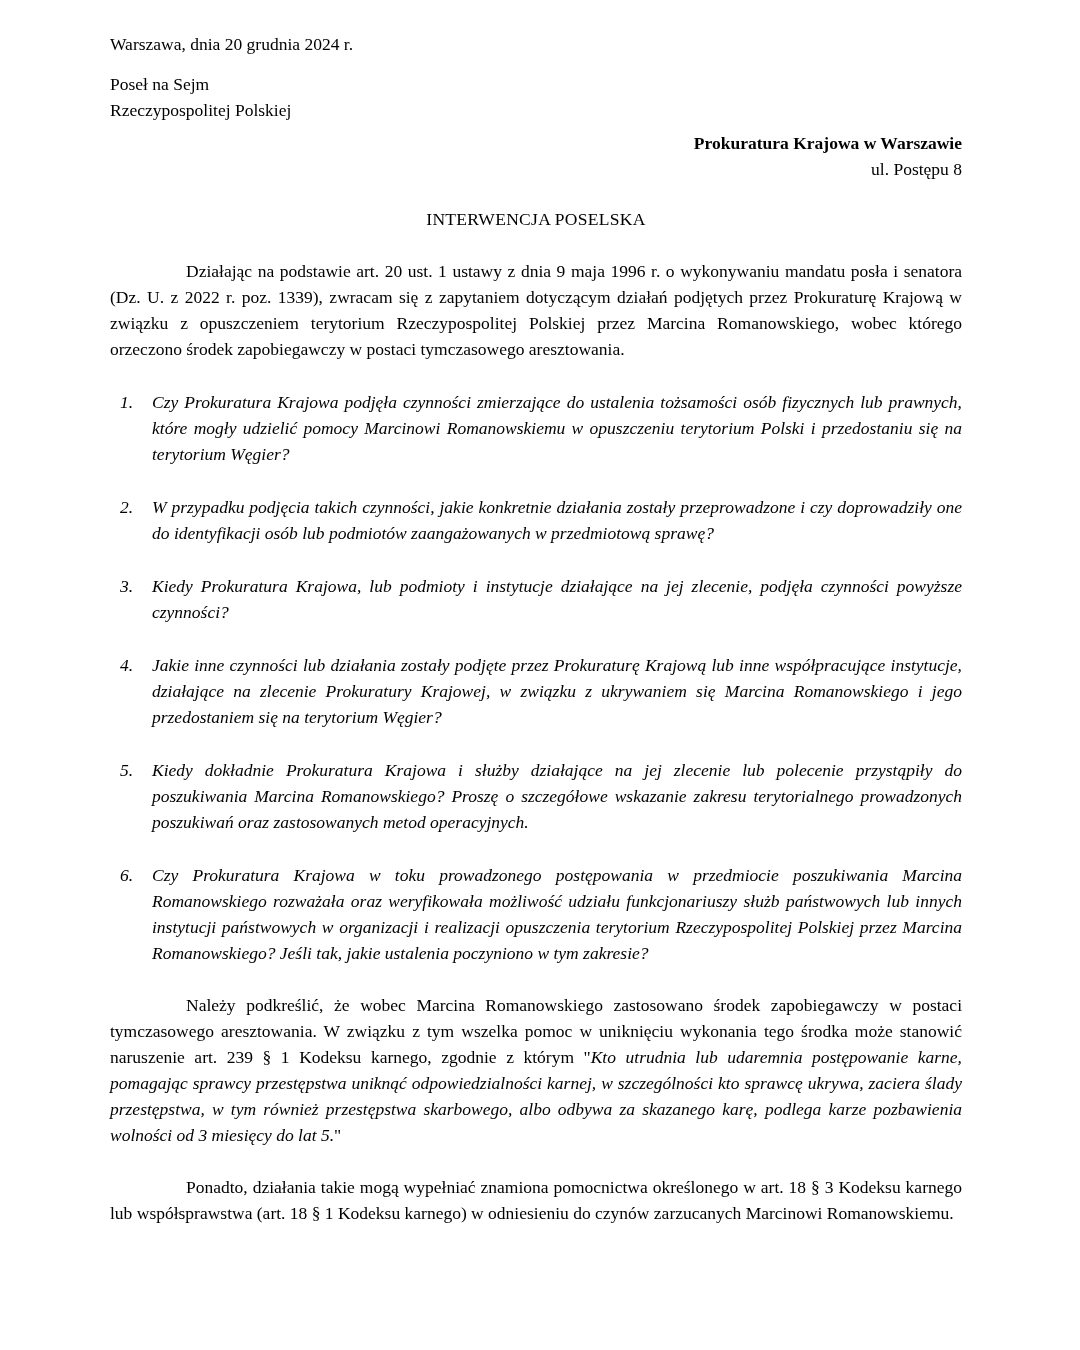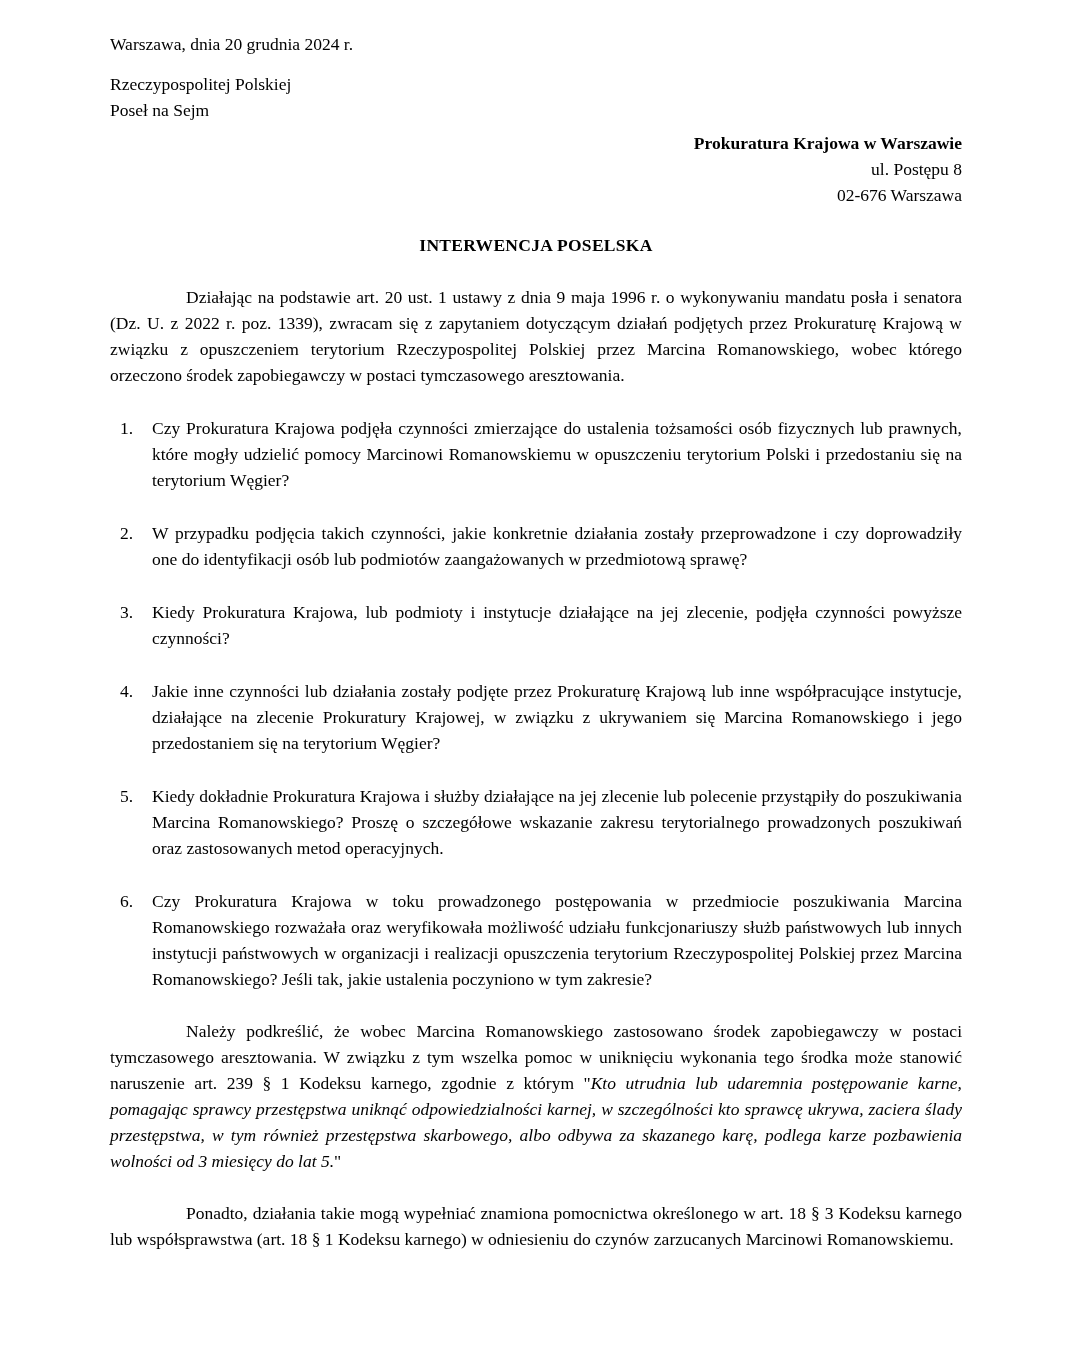--- a/index.html
+++ b/index.html
@@ -11,24 +11,24 @@
     color: #000000;
     font-family: "Liberation Serif", "DejaVu Serif", serif;
     font-size: 17.5px;
     line-height: 26px;
     padding: 31px 118px 30px 110px;
   }
   .bold { font-weight: bold; }
   .date { }
   .sender { margin-top: 14px; }
   .recipient { margin-top: 7px; text-align: right; }
-  .doc-title { margin-top: 24px; text-align: center; font-weight: bold; letter-spacing: 0.3px; }
+  .doc-title { margin-top: 24px; text-align: center; font-weight: normal; letter-spacing: 0.3px; }
   .para { margin: 26px 0 0 0; text-align: justify; }
   .indent { text-indent: 76px; }
-  .questions { margin: 20px 0 8px 0; padding: 0; list-style: none; counter-reset: q; }
+  .questions { margin: 20px 0 8px 0; padding: 0; list-style: none; counter-reset: q; font-style: italic; }
   .questions li {
     counter-increment: q;
     position: relative;
     padding-left: 42px;
     margin-top: 27px;
     text-align: justify;
   }
   .questions li::before {
     content: counter(q) ".";
     position: absolute;
@@ -38,28 +38,27 @@
   .quote-italic { font-style: italic; }
 </style>
 </head>
 <body>
 
 <div class="page">
 
   <div class="date">Warszawa, dnia 20 grudnia 2024 r.</div>
 
   <div class="sender">
+    <div>Poseł na Sejm</div>
     <div>Rzeczypospolitej Polskiej</div>
-    <div>Poseł na Sejm</div>
   </div>
 
   <div class="recipient">
     <div class="bold">Prokuratura Krajowa w Warszawie</div>
     <div>ul. Postępu 8</div>
-    <div>02-676 Warszawa</div>
   </div>
 
   <div class="doc-title">INTERWENCJA POSELSKA</div>
 
   <p class="para indent">Działając na podstawie art. 20 ust. 1 ustawy z dnia 9 maja 1996 r. o wykonywaniu mandatu posła i senatora (Dz. U. z 2022 r. poz. 1339), zwracam się z zapytaniem dotyczącym działań podjętych przez Prokuraturę Krajową w związku z opuszczeniem terytorium Rzeczypospolitej Polskiej przez Marcina Romanowskiego, wobec którego orzeczono środek zapobiegawczy w postaci tymczasowego aresztowania.</p>
 
 
   <ol class="questions">
     <li>Czy Prokuratura Krajowa podjęła czynności zmierzające do ustalenia tożsamości osób fizycznych lub prawnych, które mogły udzielić pomocy Marcinowi Romanowskiemu w opuszczeniu terytorium Polski i przedostaniu się na terytorium Węgier?</li>
     <li>W przypadku podjęcia takich czynności, jakie konkretnie działania zostały przeprowadzone i czy doprowadziły one do identyfikacji osób lub podmiotów zaangażowanych w przedmiotową sprawę?</li>

